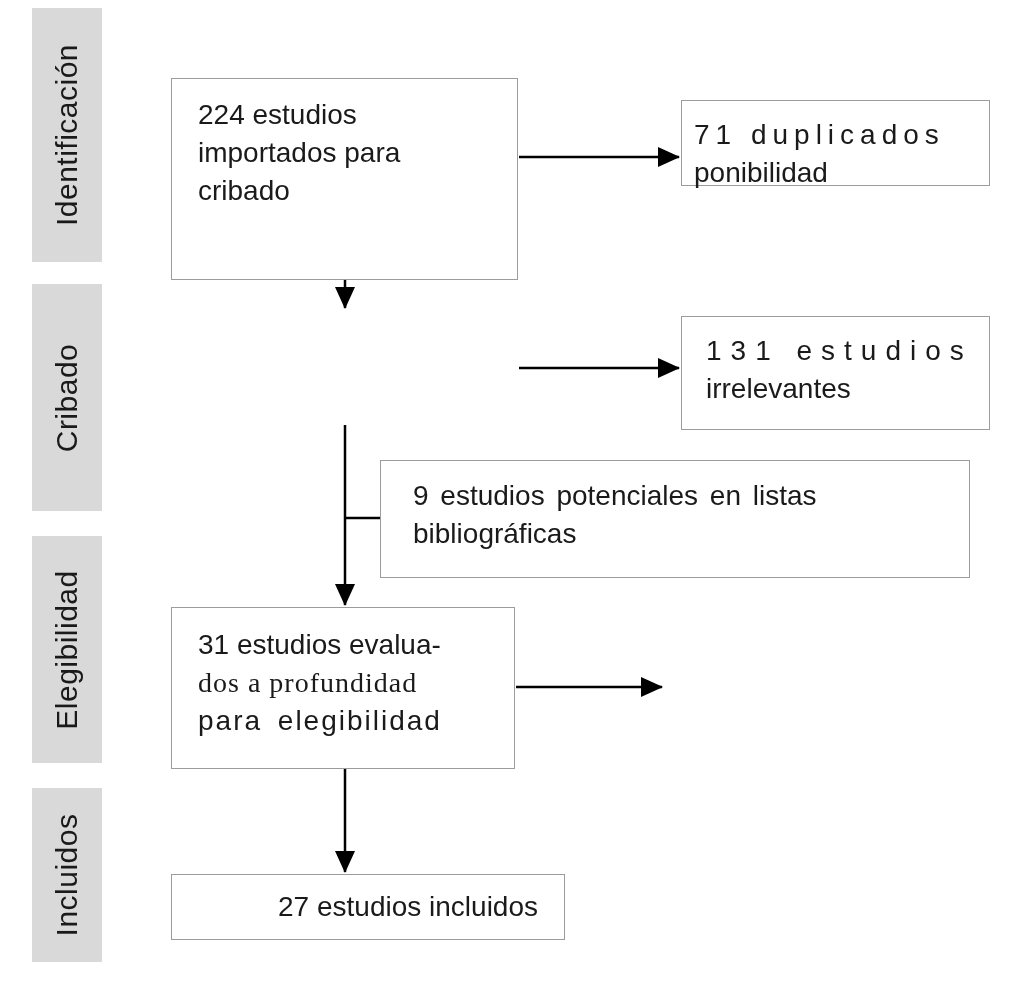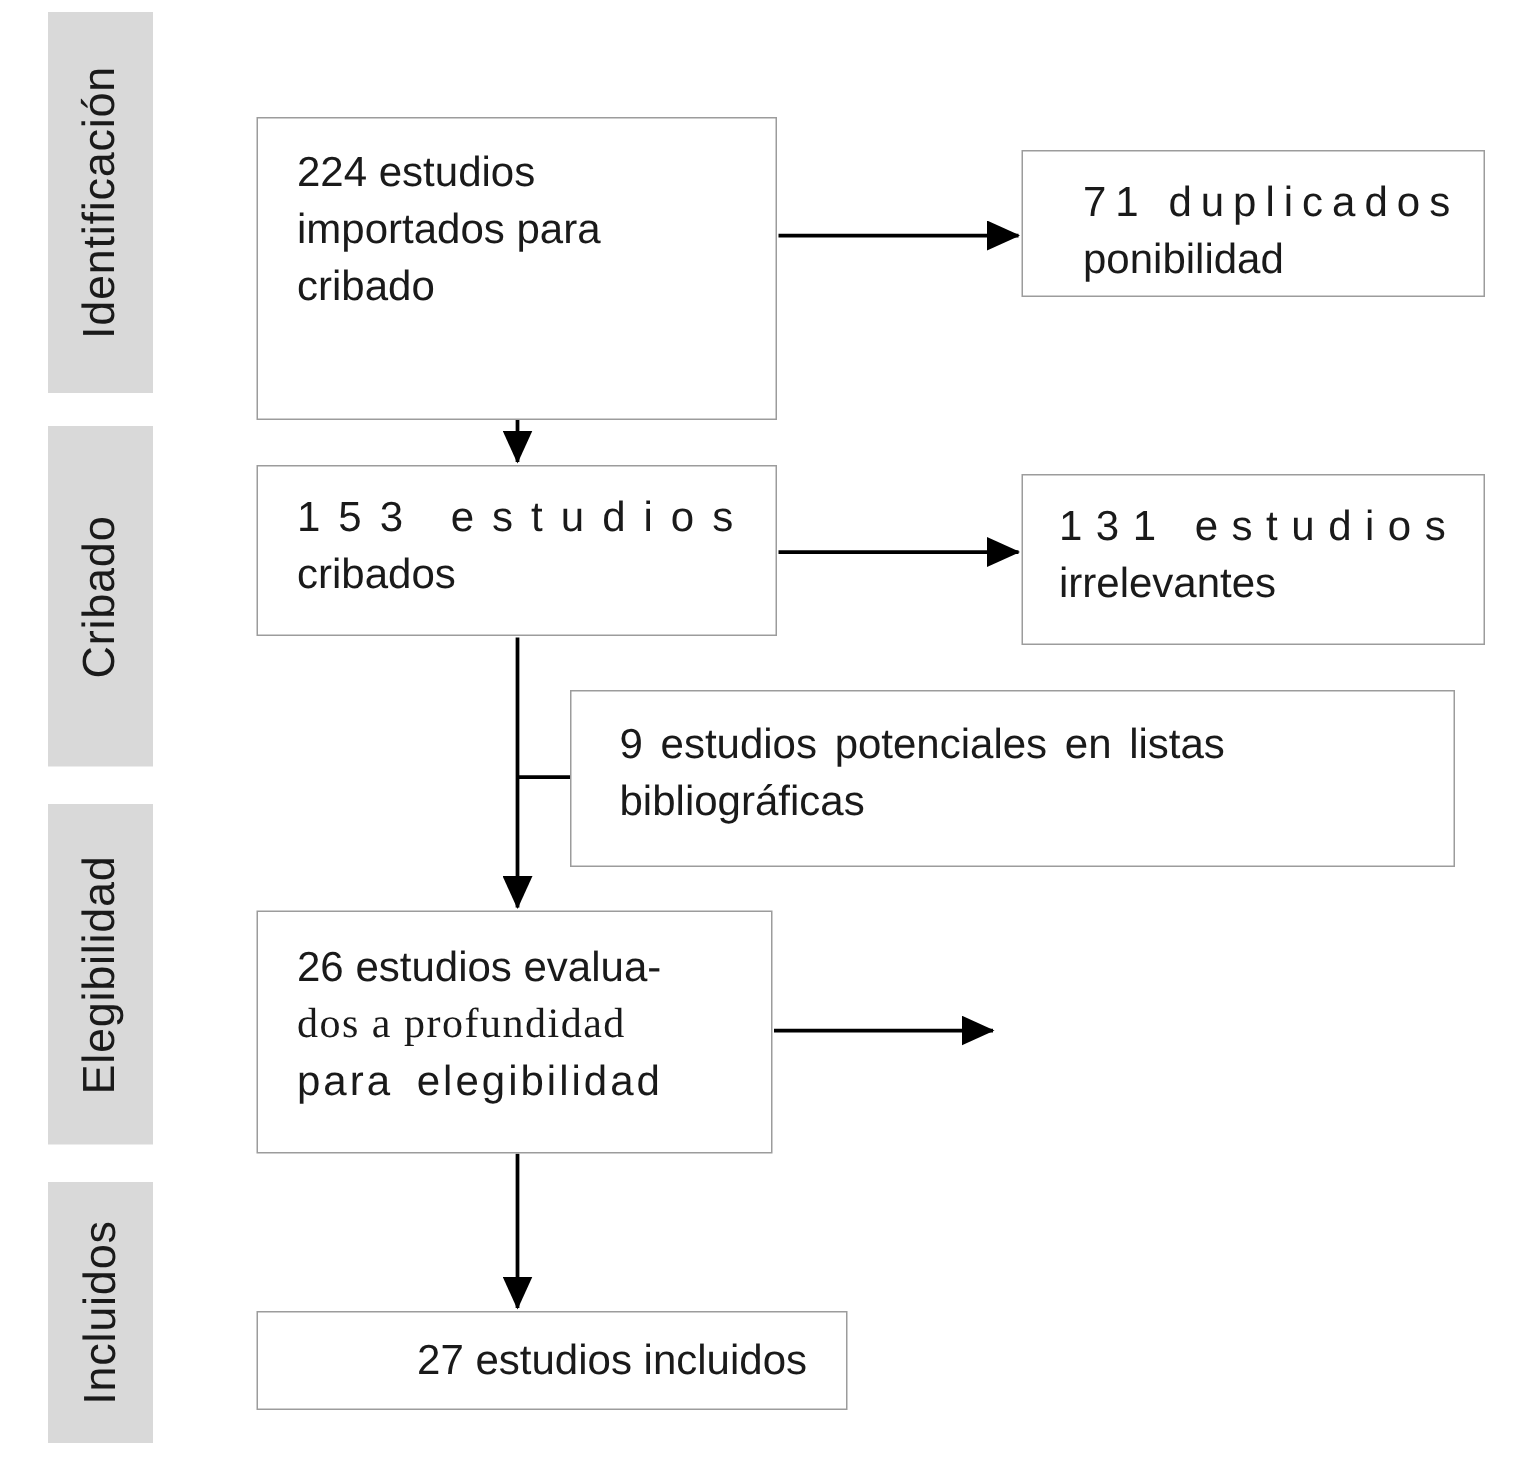--- a/index.html
+++ b/index.html
@@ -45,21 +45,21 @@
     position: absolute;
     box-sizing: border-box;
     background: #ffffff;
     border: 1.5px solid var(--box-border, #9c9c9c);
     font-size: 28px;
     line-height: 38px;
     z-index: 2;
   }
   .box .line { white-space: nowrap; }
   #box-imported        { left:171px; top:78px;  width:347px; height:202px; padding:17px 26px; }
-  #box-duplicates      { left:681px; top:100px; width:309px; height:98px; padding:15px 40px; }
+  #box-duplicates      { left:681px; top:100px; width:309px; height:86px; padding:15px 12px; }
   #box-screened        { left:171px; top:310px; width:347px; height:114px; padding:15px 26px; }
   #box-irrelevant      { left:681px; top:316px; width:309px; height:114px; padding:15px 24px; }
   #box-reference-lists { left:380px; top:460px; width:590px; height:118px; padding:16px 32px; }
   #box-fulltext        { left:171px; top:607px; width:344px; height:162px; padding:18px 26px; }
   #box-no-fulltext     { left:664px; top:607px; width:326px; height:159px; padding:17px 26px; }
   #box-included        { left:171px; top:874px; width:394px; height:66px;  padding:13px 26px;text-align:right; }
   #stage-identification { top:8px;   height:254px; }
   #stage-screening      { top:284px; height:227px; }
   #stage-eligibility    { top:536px; height:227px; }
   #stage-included       { top:788px; height:174px; }
@@ -108,37 +108,33 @@
     <div class="line">224 estudios</div>
     <div class="line">importados para</div>
     <div class="line">cribado</div>
   </div>
 
   <div class="box" id="box-duplicates">
     <div class="line ls-6">71 duplicados</div>
     <div class="line">ponibilidad</div>
   </div>
 
-  <div class="box" id="box-screened">
-    <div class="line ls-12">153 estudios</div>
-    <div class="line">cribados</div>
-  </div>
 
   <div class="box" id="box-irrelevant">
     <div class="line ls-9">131 estudios</div>
     <div class="line">irrelevantes</div>
   </div>
 
   <div class="box" id="box-reference-lists">
     <div class="line ws-4">9 estudios potenciales en listas</div>
     <div class="line">bibliográficas</div>
   </div>
 
   <div class="box" id="box-fulltext">
-    <div class="line">26 estudios evalua-</div>
+    <div class="line">31 estudios evalua-</div>
     <div class="line ls-1">dos a profundidad</div>
     <div class="line ls-2">para elegibilidad</div>
   </div>
 
 
   <div class="box" id="box-included">
     <div class="line">27 estudios incluidos</div>
   </div>
 
 </div>

